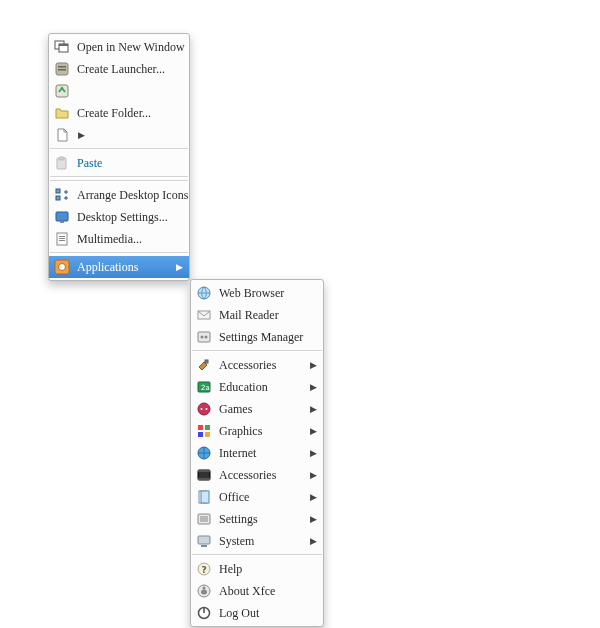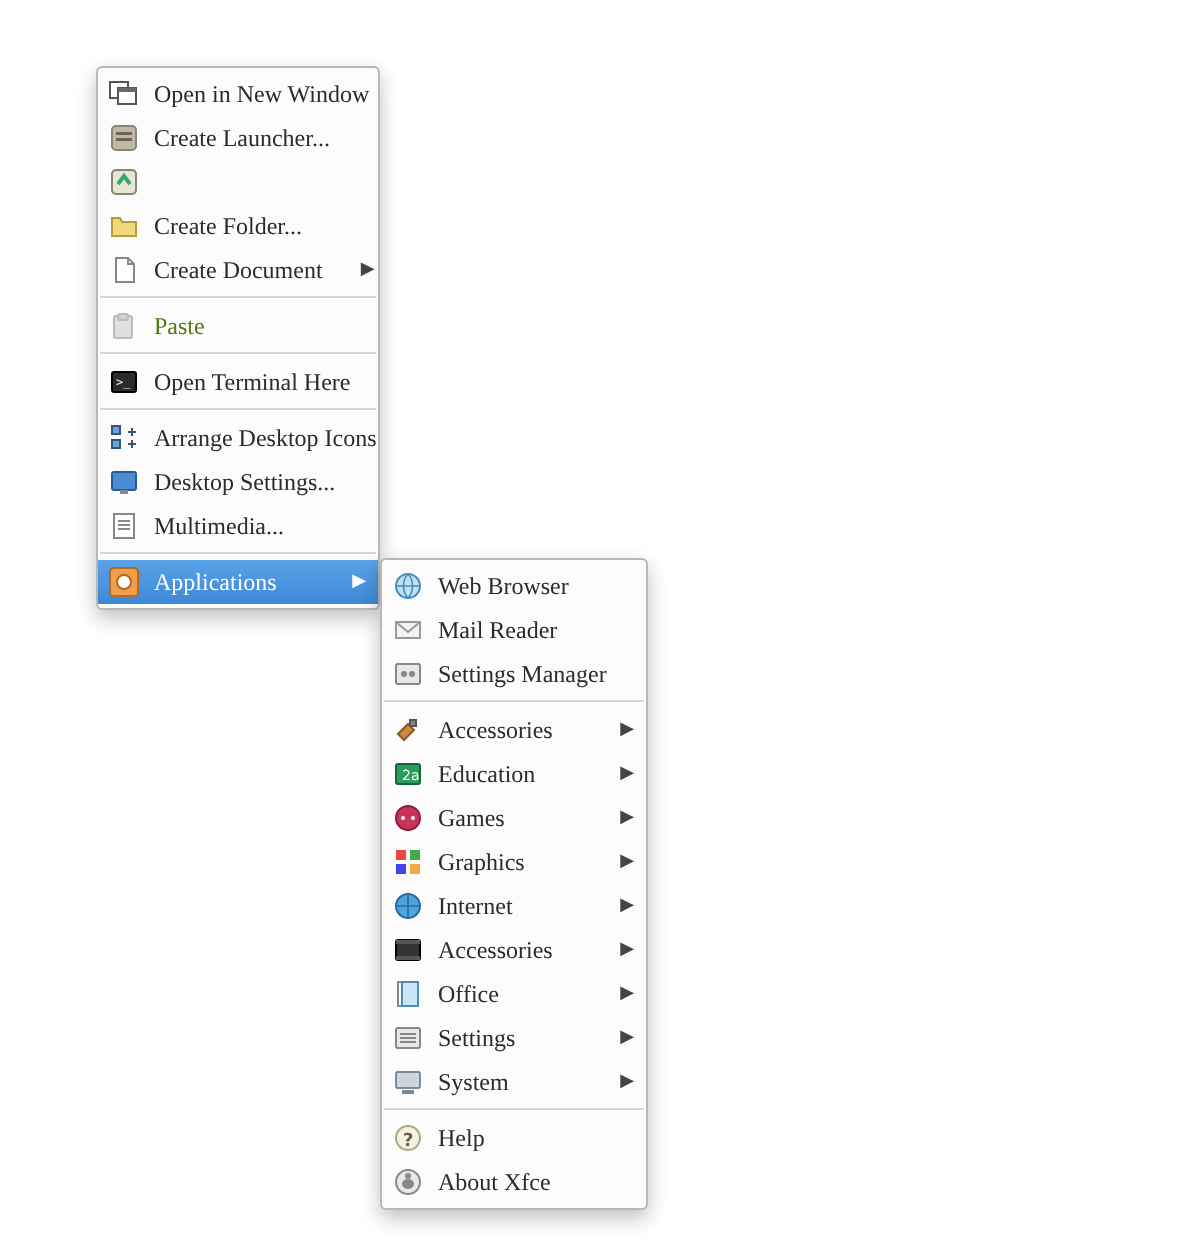--- a/index.html
+++ b/index.html
@@ -22,21 +22,21 @@
     padding: 2px 0;
   }
   .menu-item {
     display: flex;
     align-items: center;
     height: 22px;
     padding: 0 6px 0 4px;
     white-space: nowrap;
     cursor: default;
   }
-  .menu-item.disabled { color: #4d7c0f; }
+  .menu-item.disabled { color: #0369a1; }
   .menu-item.selected {
     background: linear-gradient(to bottom, #5aa3e8 0%, #3e87d6 100%);
     color: #ffffff;
   }
   .menu-sep {
     height: 1px;
     margin: 2px 1px;
     background: #d4d4d4;
     border-bottom: 1px solid #ffffff;
   }
@@ -115,49 +115,38 @@
     <span class="arrow"></span>
   </div>
 
   <div class="menu-item">
     <span class="icon">
       <svg width="16" height="16">
           <path d="M4 2h6l3 3v9H4z" fill="#fff" stroke="#888"></path>
           <path d="M10 2v3h3" fill="none" stroke="#888"></path>
         </svg>
     </span>
-    <span class="label">Create Document</span>
     <span class="arrow">▶</span>
   </div>
 
   <div class="menu-sep"></div>
 
   <div class="menu-item disabled">
     <span class="icon">
       <svg width="16" height="16">
           <rect x="3" y="3" width="9" height="11" rx="1" fill="#e0e0e0" stroke="#bbb"></rect>
           <rect x="5" y="2" width="5" height="3" rx="1" fill="#d0d0d0" stroke="#bbb"></rect>
         </svg>
     </span>
     <span class="label">Paste</span>
     <span class="arrow"></span>
   </div>
 
   <div class="menu-sep"></div>
 
-  <div class="menu-item">
-    <span class="icon">
-      <svg width="16" height="16">
-          <rect x="2" y="3" width="12" height="10" rx="1" fill="#2b2b2b" stroke="#000"></rect>
-          <text x="4" y="10" font-size="6" fill="#cfe" font-family="monospace">&gt;_</text>
-        </svg>
-    </span>
-    <span class="label">Open Terminal Here</span>
-    <span class="arrow"></span>
-  </div>
 
   <div class="menu-sep"></div>
 
   <div class="menu-item">
     <span class="icon">
       <svg width="16" height="16">
           <rect x="2" y="2" width="4" height="4" fill="#6aa3e0" stroke="#357"></rect>
           <rect x="2" y="9" width="4" height="4" fill="#6aa3e0" stroke="#357"></rect>
           <path d="M10 5h4M12 3v4M10 11h4M12 9v4" stroke="#357" stroke-width="1"></path>
         </svg>
@@ -364,14 +353,24 @@
       <svg width="16" height="16">
           <circle cx="8" cy="8" r="6" fill="#e8e8e8" stroke="#888"></circle>
           <ellipse cx="8" cy="9" rx="3" ry="2.5" fill="#888"></ellipse>
           <circle cx="8" cy="5" r="1.5" fill="#888"></circle>
         </svg>
     </span>
     <span class="label">About Xfce</span>
     <span class="arrow"></span>
   </div>
 
+  <div class="menu-item">
+    <span class="icon">
+      <svg width="16" height="16">
+          <circle cx="8" cy="8" r="5.5" fill="none" stroke="#555" stroke-width="1.5"></circle>
+          <rect x="7.2" y="2" width="1.6" height="6" fill="#555"></rect>
+        </svg>
+    </span>
+    <span class="label">Log Out</span>
+    <span class="arrow"></span>
+  </div>
 
 </div>
 
 </body></html>

